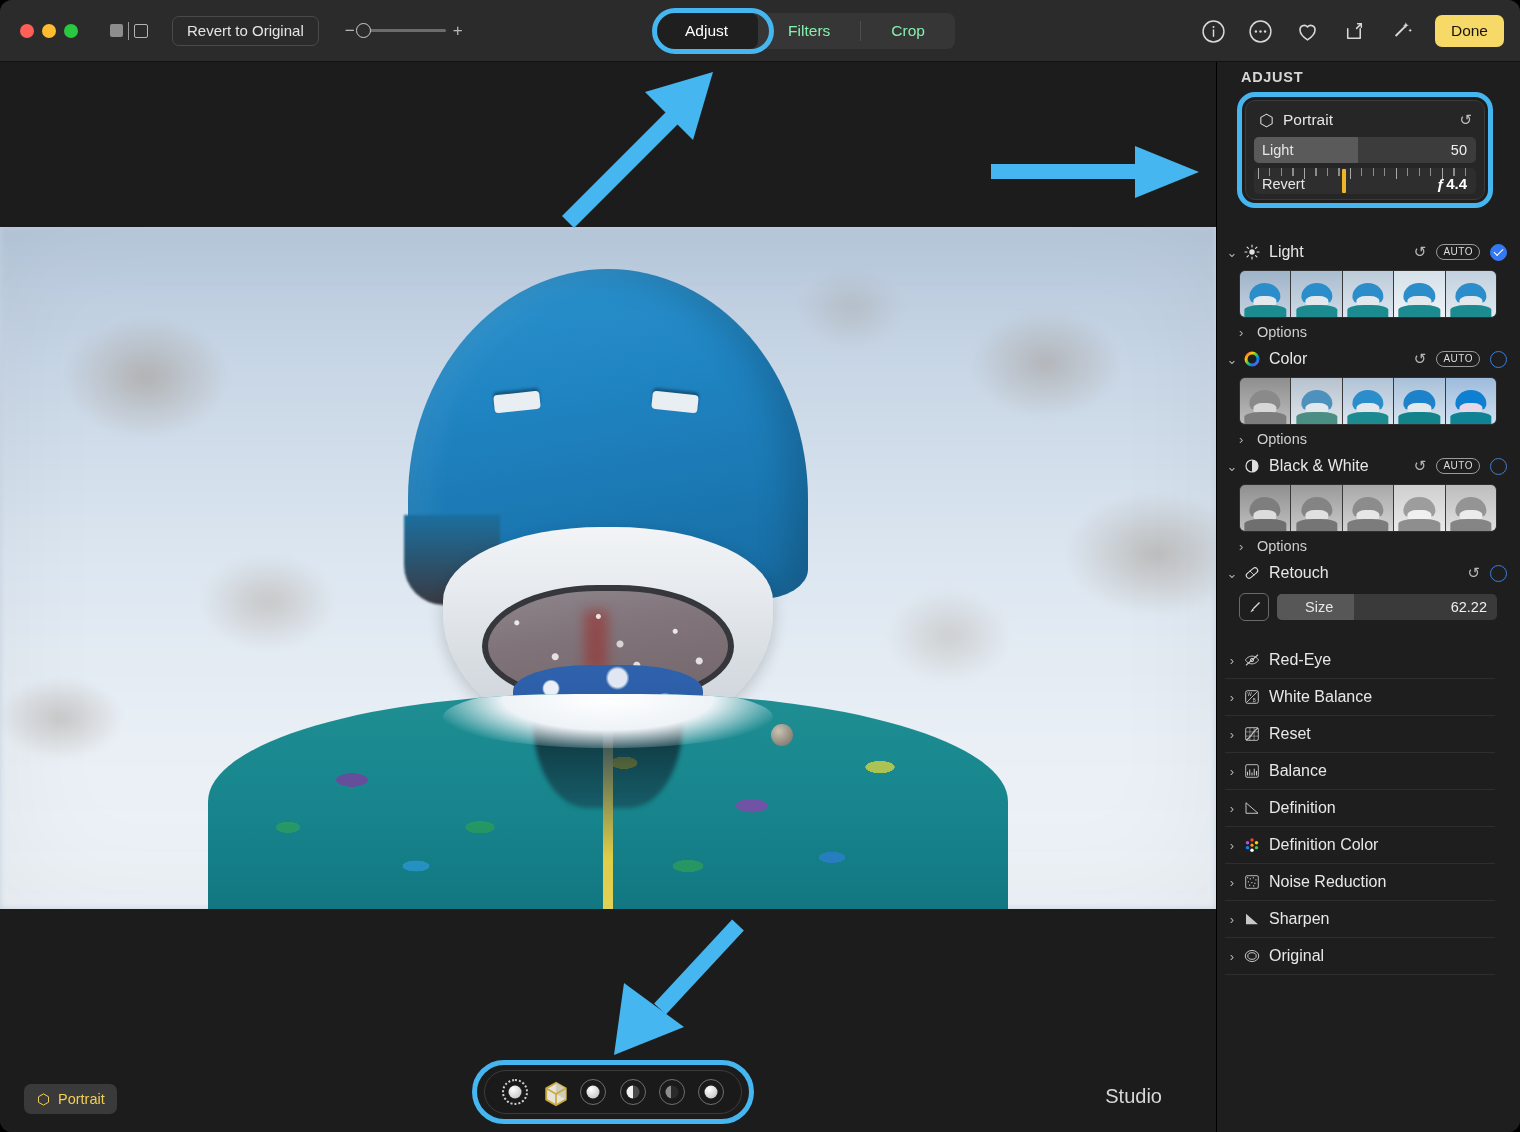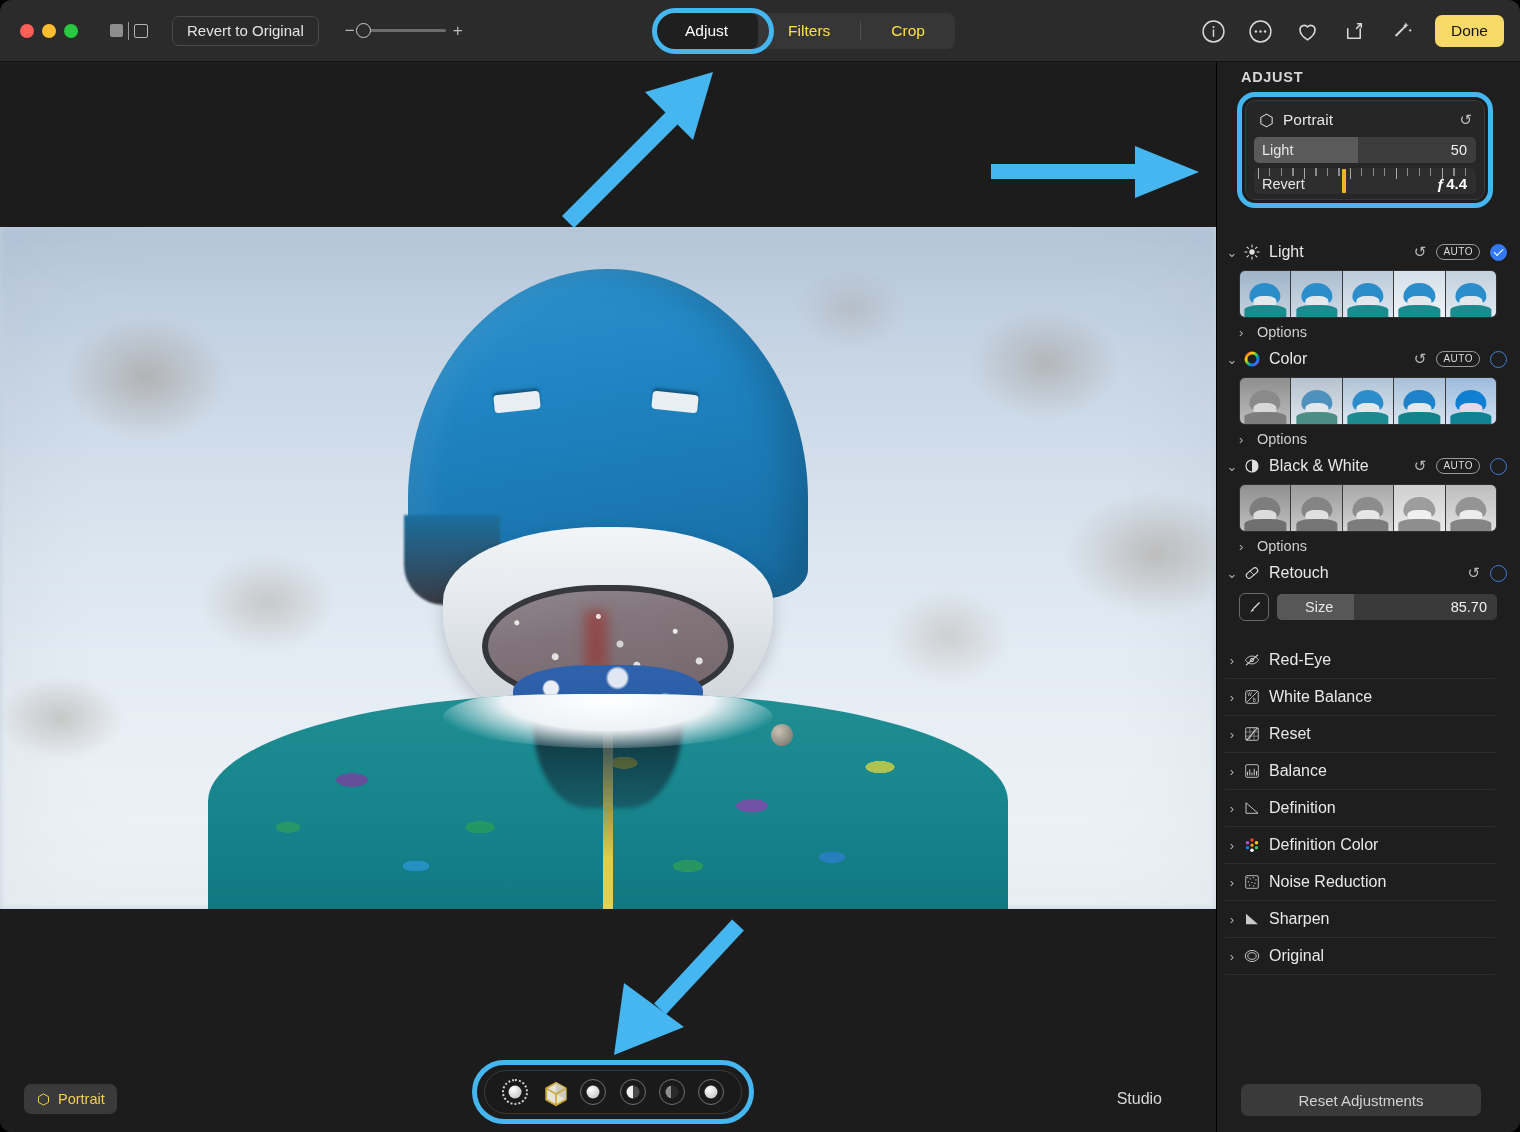--- a/index.html
+++ b/index.html
@@ -76,21 +76,21 @@
     position: absolute; left: 655px; top: 13px;
     height: 36px;
     display: flex; align-items: center;
     background: #363636;
     border-radius: 8px;
     padding: 0;
   }
   .seg {
     height: 36px; padding: 0 30px;
     display: flex; align-items: center; justify-content: center;
-    color: #fde047; font-size: 15.5px;
+    color: #86efac; font-size: 15.5px;
     position: relative;
   }
   .seg.active {
     background: #1f1f1f;
     border-radius: 8px;
     color: #ffffff;
   }
   .seg-sep { width:1px; height:20px; background:#4e4e4e; }
 
   #seg-highlight {
@@ -275,21 +275,21 @@
   
   #portrait-pill {
     position: absolute; left: 24px; bottom: 18px;
     height: 30px; padding: 0 12px;
     background: #3a3a3a; border-radius: 7px;
     display: flex; align-items: center; gap: 7px;
     color: #f2cf52; font-size: 14.5px;
   }
   #studio-label {
     position: absolute; right: 54px; bottom: 24px;
-    color: #d7d7d7; font-size: 16px;
+    color: #d7d7d7; font-size: 20px;
   }
 
   
   #light-strip {
     position: absolute; left: 484px; bottom: 18px;
     width: 258px; height: 44px;
     background: #1a1a1a;
     border: 1px solid #3c3c3c;
     border-radius: 22px;
     display: flex; align-items: center; justify-content: space-around;
@@ -893,21 +893,21 @@
       <div class="retouch-size">
         <div class="brush-btn">
           <svg width="17" height="17" viewBox="0 0 24 24" fill="none" stroke="#dcdcdc" stroke-width="1.4">
             <path d="M18.5 4.2 9.6 13.1l1.3 1.3 8.9-8.9z" fill="#dcdcdc" stroke="none"></path>
             <path d="M9.2 13.5 6 19l5.5-3.2z" fill="#dcdcdc" stroke="none"></path>
           </svg>
         </div>
         <div class="size-field">
           <div class="fill" style="width:35%"></div>
           <span class="nm">Size</span>
-          <span class="vl">85.70</span>
+          <span class="vl">62.22</span>
         </div>
       </div>
     </div>
 
     <div class="sec" style="top:580px;">
       <div class="simple-row">
         <span class="chev">›</span>
         <span class="sec-icon">
           <svg width="18" height="18" viewBox="0 0 24 24" fill="none" stroke="#c9c9c9" stroke-width="1.3">
             <path d="M3 12s3.6-5.2 9-5.2 9 5.2 9 5.2-3.6 5.2-9 5.2S3 12 3 12z"></path>
@@ -1008,18 +1008,15 @@
         <span class="sec-icon">
           <svg width="18" height="18" viewBox="0 0 24 24" fill="none" stroke="#c9c9c9" stroke-width="1.3">
             <ellipse cx="12" cy="12" rx="9" ry="7.4"></ellipse>
             <ellipse cx="12" cy="12" rx="5.6" ry="4.4"></ellipse>
           </svg>
         </span>
         <span class="s-lbl">Original</span>
       </div>
     </div>
 
-    <div id="reset-adjustments">
-      <span>Reset Adjustments</span>
-    </div>
   </div>
 
 </div>
 
 </body></html>

